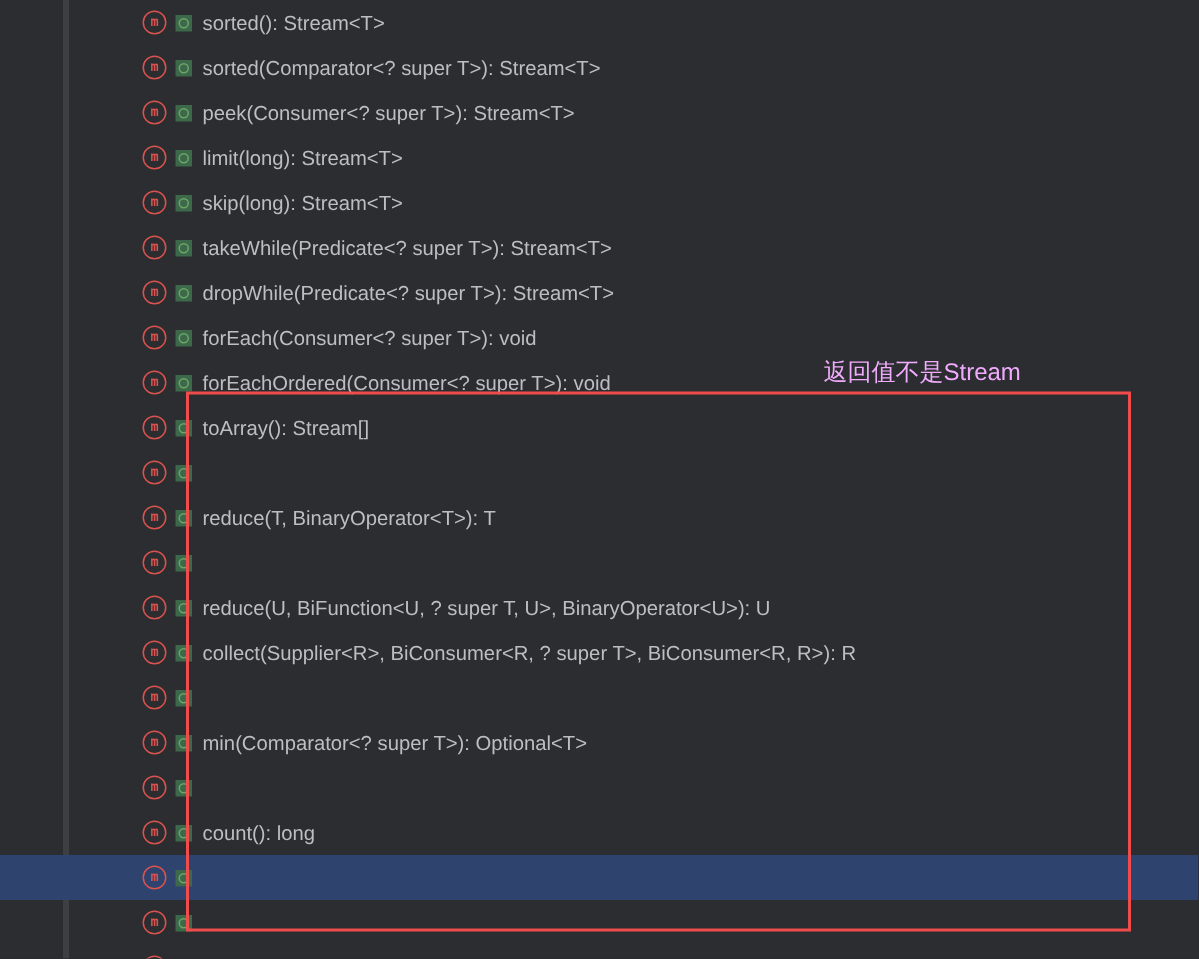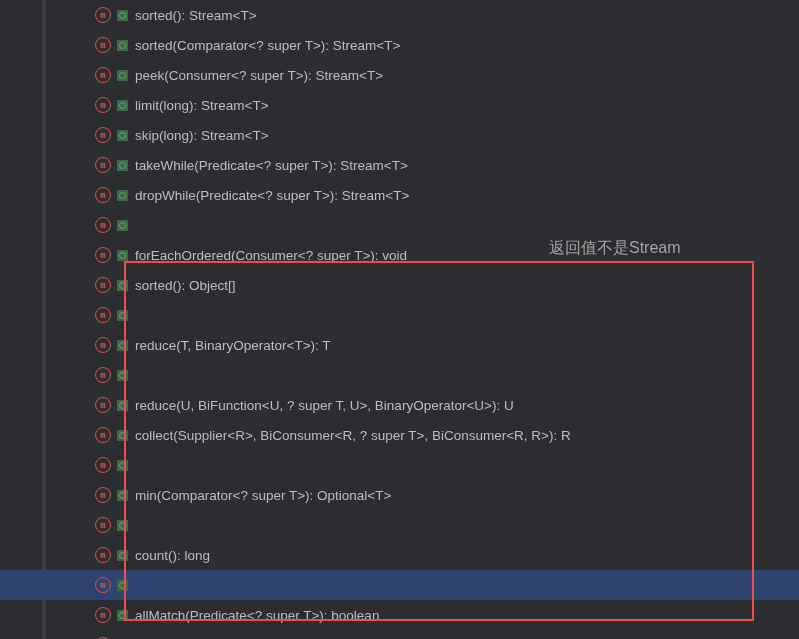--- a/index.html
+++ b/index.html
@@ -65,21 +65,21 @@
       border: 1px solid #6aa86a;
     }
     .method-text {
       color: #bcbec4;
       white-space: nowrap;
     }
     .annotation {
       position: absolute;
       top: 238px;
       left: 549px;
-      color: #a3a3a3;
+      color: #f0abfc;
       font-size: 16px;
       font-weight: 500;
       z-index: 10;
     }
     .red-box {
       position: absolute;
       top: 261px;
       left: 124px;
       width: 630px;
       height: 360px;
@@ -133,30 +133,31 @@
       <span class="method-text">takeWhile(Predicate&lt;? super T&gt;): Stream&lt;T&gt;</span>
     </div>
     <div class="method-row">
       <span class="icon-badge">m</span>
       <span class="modifier-badge"></span>
       <span class="method-text">dropWhile(Predicate&lt;? super T&gt;): Stream&lt;T&gt;</span>
     </div>
     <div class="method-row">
       <span class="icon-badge">m</span>
       <span class="modifier-badge"></span>
+      <span class="method-text">forEach(Consumer&lt;? super T&gt;): void</span>
     </div>
     <div class="method-row">
       <span class="icon-badge">m</span>
       <span class="modifier-badge"></span>
       <span class="method-text">forEachOrdered(Consumer&lt;? super T&gt;): void</span>
     </div>
     <div class="method-row">
       <span class="icon-badge">m</span>
       <span class="modifier-badge"></span>
-      <span class="method-text">sorted(): Object[]</span>
+      <span class="method-text">toArray(): Stream[]</span>
     </div>
     <div class="method-row">
       <span class="icon-badge">m</span>
       <span class="modifier-badge"></span>
     </div>
     <div class="method-row">
       <span class="icon-badge">m</span>
       <span class="modifier-badge"></span>
       <span class="method-text">reduce(T, BinaryOperator&lt;T&gt;): T</span>
     </div>
@@ -192,21 +193,20 @@
       <span class="modifier-badge"></span>
       <span class="method-text">count(): long</span>
     </div>
     <div class="method-row selected">
       <span class="icon-badge">m</span>
       <span class="modifier-badge"></span>
     </div>
     <div class="method-row">
       <span class="icon-badge">m</span>
       <span class="modifier-badge"></span>
-      <span class="method-text">allMatch(Predicate&lt;? super T&gt;): boolean</span>
     </div>
     <div class="method-row">
       <span class="icon-badge">m</span>
       <span class="method-text">noneMatch(Predicate&lt;? super T&gt;): boolean</span>
     </div>
   </div>
 
 <div class="annotation">返回值不是Stream</div>
 <div class="red-box"></div>
 

